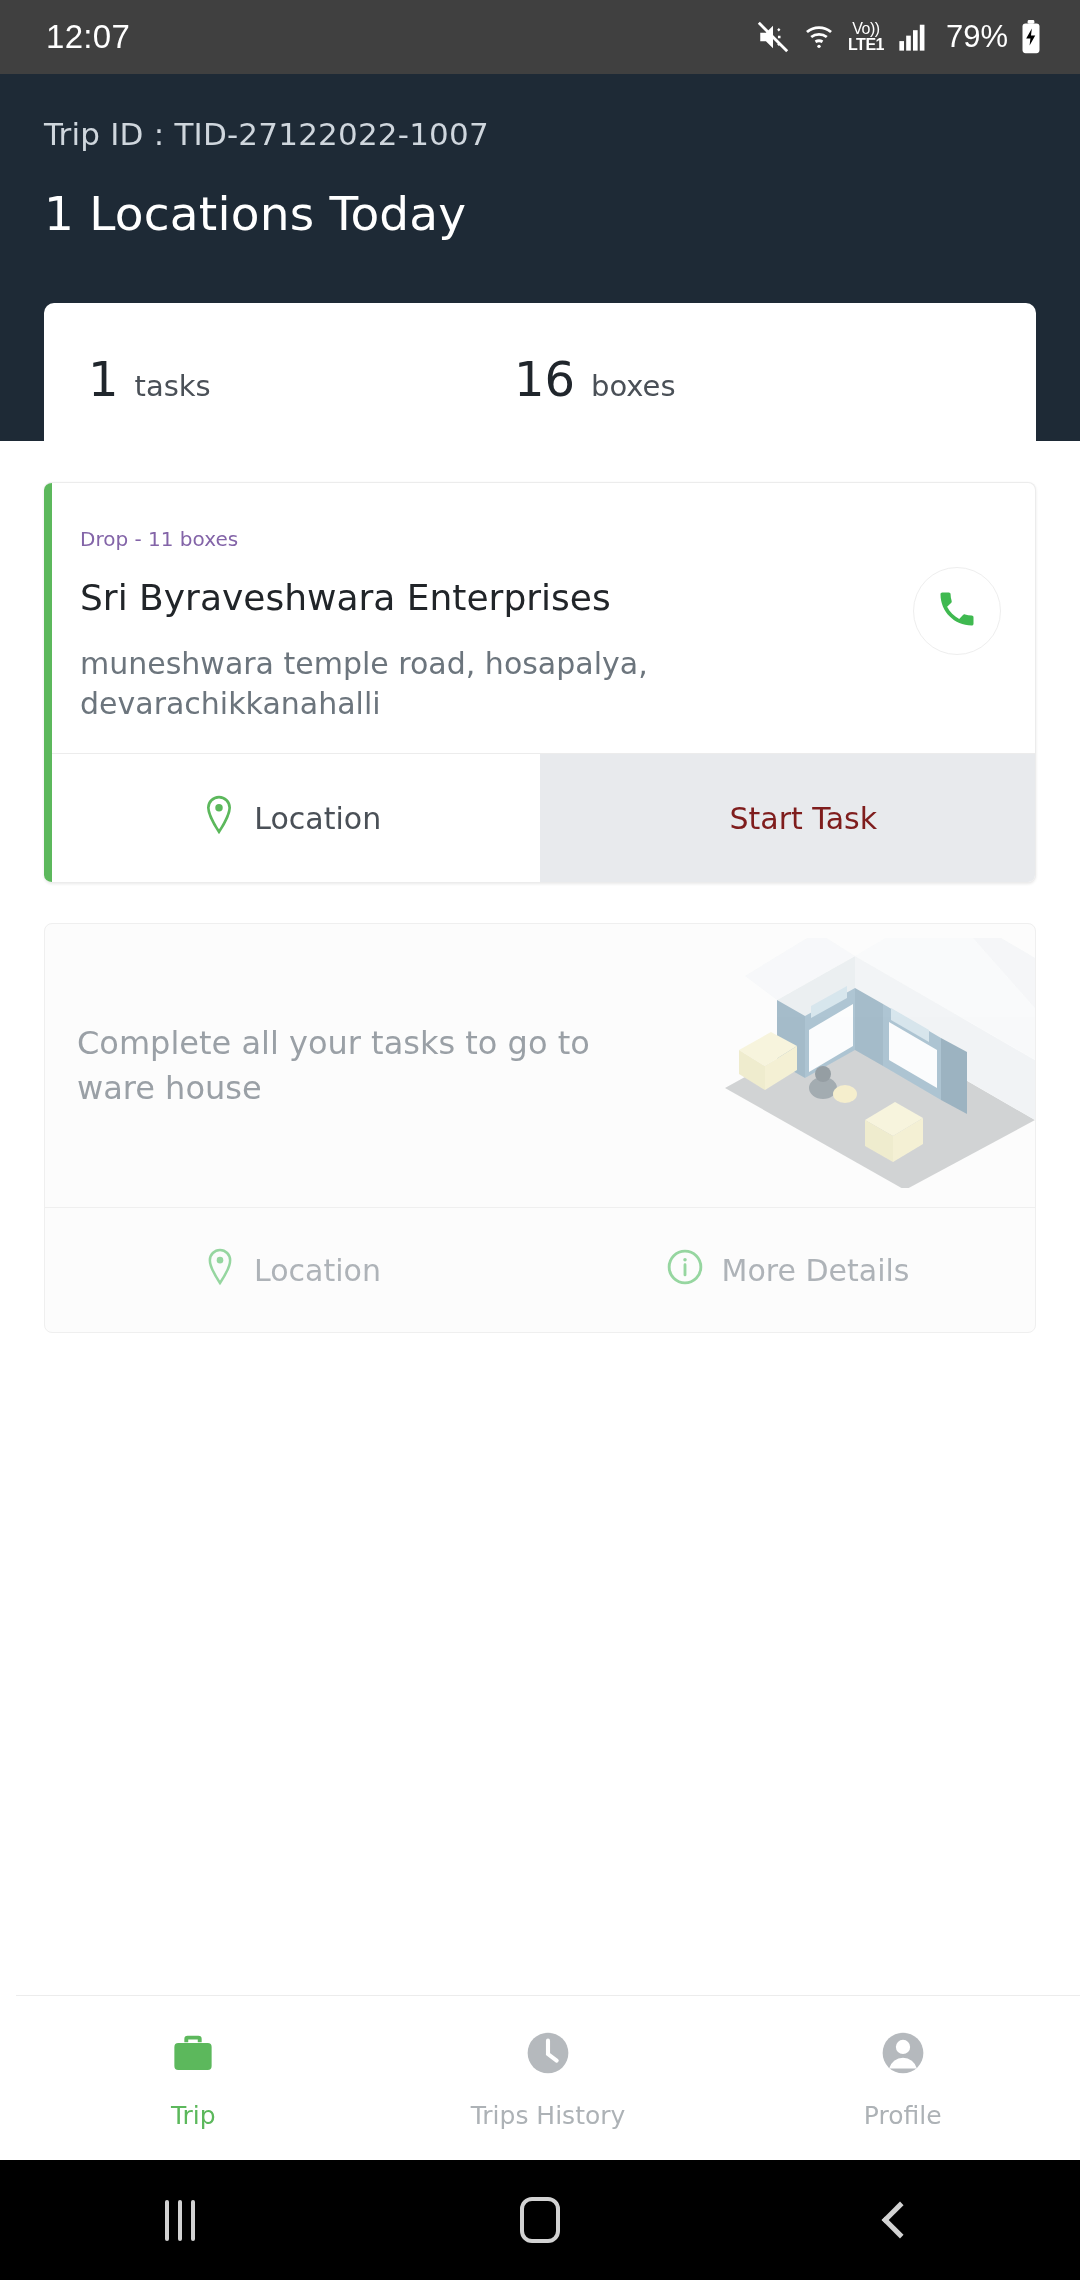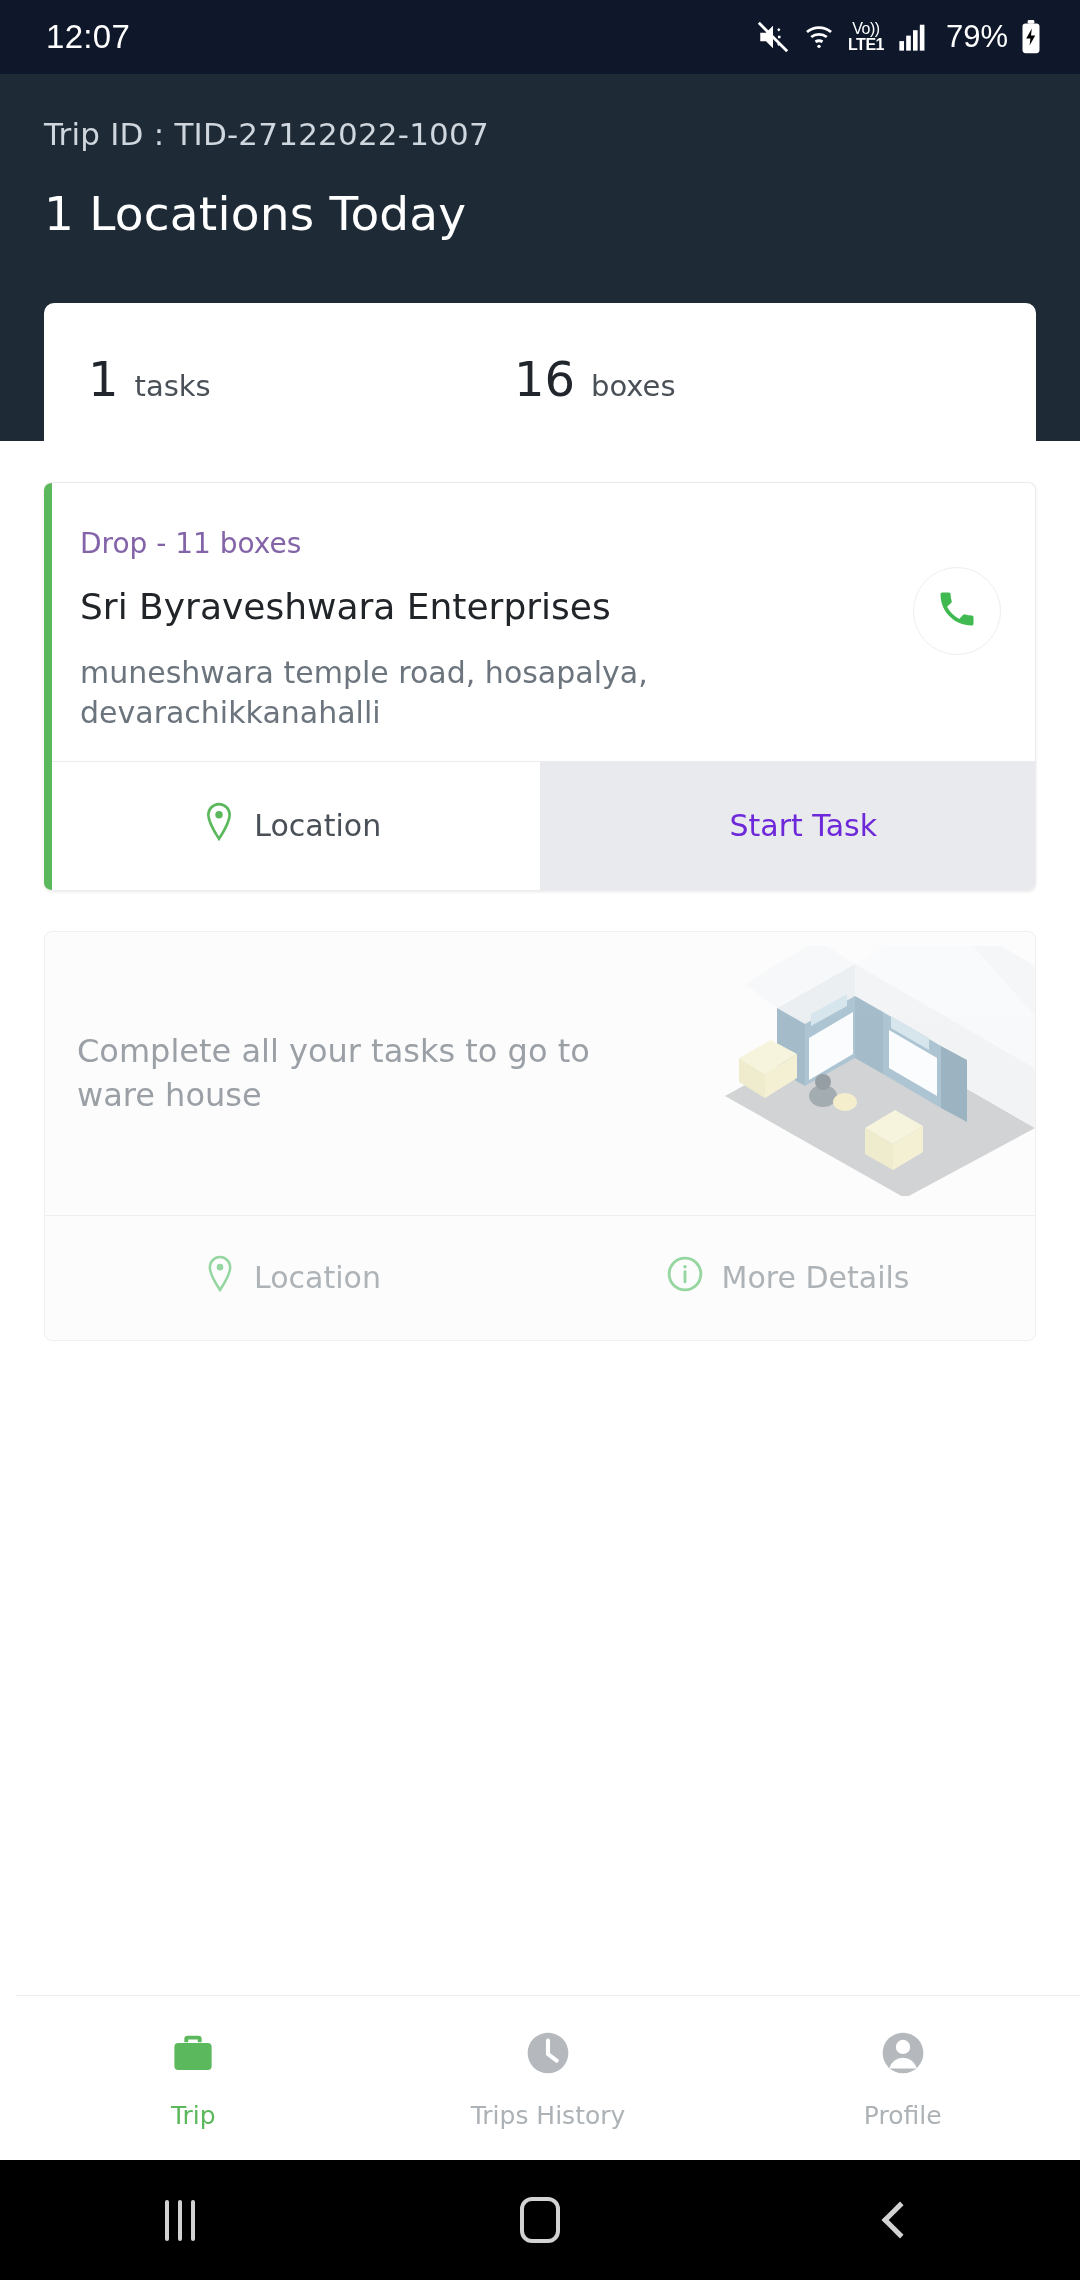--- a/index.html
+++ b/index.html
@@ -5,21 +5,21 @@
   * { margin:0; padding:0; box-sizing:border-box; }
   html,body { width:1080px; height:2280px; }
   body {
     font-family:"DejaVu Sans", sans-serif;
     background:#ffffff;
     overflow:hidden;
     position:relative;
   }
   
   .statusbar{
-    height:74px; background:#0f172a; color:#ffffff;
+    height:74px; background:#404040; color:#ffffff;
     display:flex; align-items:center; justify-content:space-between;
     padding:0 38px 0 46px;
   }
   .sb-time{ font-size:33px; letter-spacing:.3px; font-family:"Liberation Sans", sans-serif;}
   .sb-right{ display:flex; align-items:center; gap:12px; }
   .sb-icon{ display:flex; align-items:center; }
   .sb-volte{
     display:flex; flex-direction:column; align-items:center; justify-content:center;
     line-height:1; font-family:"Liberation Sans", sans-serif;
   }
@@ -49,36 +49,36 @@
   .task-card{
     margin-top:41px; background:#ffffff; border:1px solid #ececec;
     border-radius:8px; border-left:none;
     box-shadow:0 1px 3px rgba(0,0,0,.09);
     position:relative; overflow:hidden;
   }
   .accent{
     position:absolute; left:0; top:0; bottom:0; width:8px; background:#5cb85c;
   }
   .task-body{ padding:44px 0 28px 36px; position:relative; min-height:270px;}
-  .drop-label{ color:#8364a8; font-size:28px; margin-bottom:26px; }
+  .drop-label{ color:#8364a8; font-size:20px; margin-bottom:26px; }
   .task-title{ font-size:36px; color:#212529; margin-bottom:26px; }
   .task-addr{ font-size:30px; color:#6c757d; line-height:1.33; max-width:620px;}
   .phone-btn{
     position:absolute; right:34px; top:84px;
     width:88px; height:88px; border-radius:50%;
     border:1px solid #eeeeee; background:#fff;
     display:flex; align-items:center; justify-content:center;
   }
   .card-actions{ display:flex; border-top:1px solid #ececec; }
   .act{
     height:128px; display:flex; align-items:center; justify-content:center;
     gap:18px; font-size:30px;
   }
   .act-location{ flex:0 0 50%; color:#4a5057; background:#fff; }
-  .act-start{ flex:1; background:#e8eaed; color:#6d28d9;padding-left:32px; }
+  .act-start{ flex:1; background:#e8eaed; color:#7f1d1d;padding-left:32px; }
   
   .wh-card{
     margin-top:40px; background:#fcfcfc; border:1px solid #efefef;
     border-radius:8px; overflow:hidden;
   }
   .wh-body{ position:relative; height:283px; display:flex; align-items:center; }
   .wh-text{
     font-size:32px; color:#9aa0a6; line-height:1.38;
     padding-left:32px; max-width:600px;
   }

